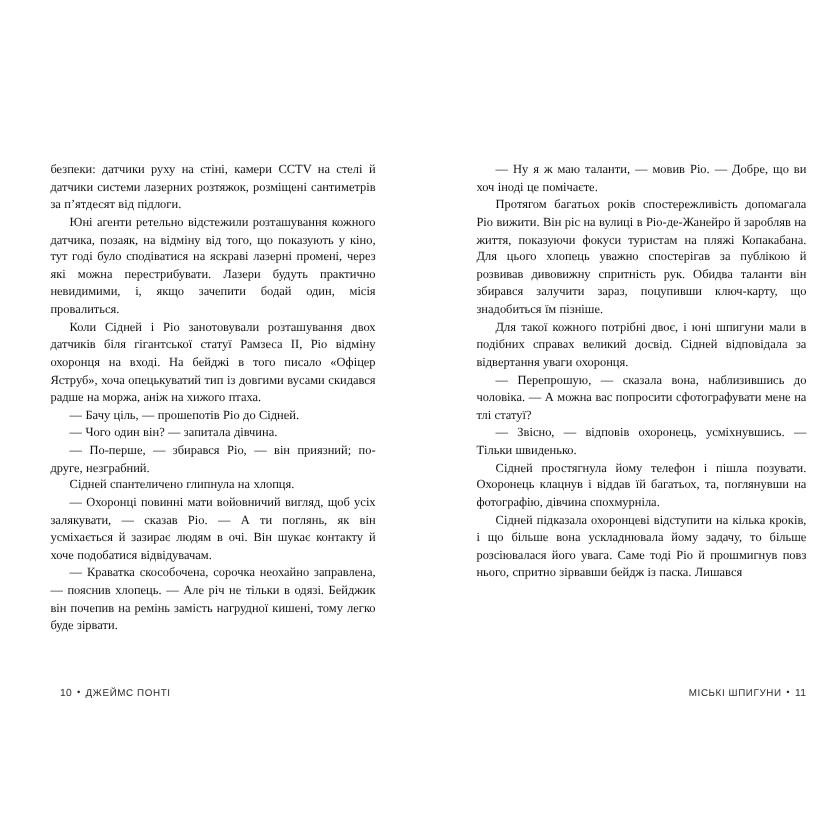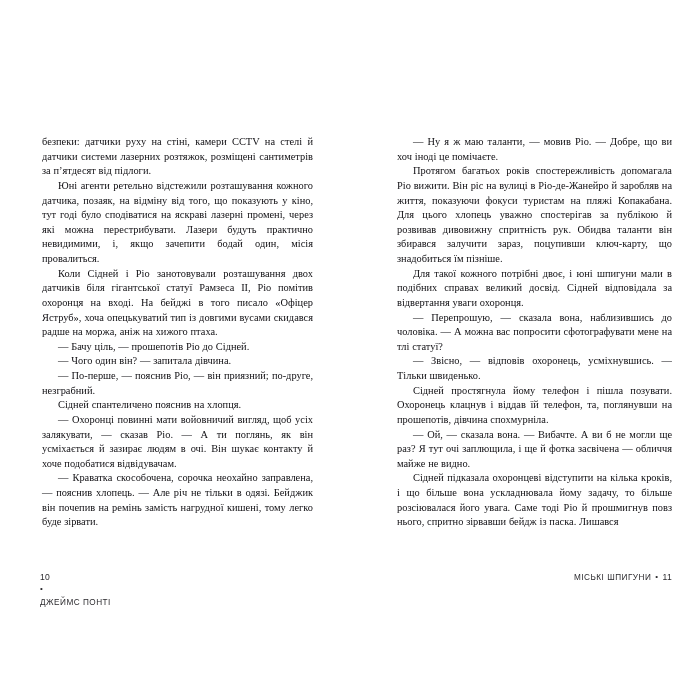--- a/index.html
+++ b/index.html
@@ -70,21 +70,21 @@
     top: 0;
     font-size: 8.2px;
     letter-spacing: 0.055em;
     color: #2b2a2e;
     font-family: "Liberation Sans", "DejaVu Sans", sans-serif;
     white-space: nowrap;
     display: flex;
     align-items: baseline;
     gap: 4px;
   }
-  .footer-left  .footer-inner { left: 40px; flex-direction: column; }
+  .footer-left  .footer-inner { left: 50px; }
   .footer-right .footer-inner { right: 28px; }
 
   .folio {
     font-size: 8.6px;
     letter-spacing: 0.03em;
   }
   .dot {
     font-size: 8px;
     line-height: 1;
     position: relative;
@@ -97,47 +97,46 @@
 </style>
 </head>
 <body>
 
 <div class="spread">
 
   <div class="page page-left">
     <div class="text-col">
       <p class="noindent">безпеки: датчики руху на стіні, камери CCTV на стелі й датчики системи лазерних розтяжок, розміщені сантиметрів за п’ятдесят від підлоги.</p>
       <p>Юні агенти ретельно відстежили розташування кожного датчика, позаяк, на відміну від того, що показують у кіно, тут годі було сподіватися на яскраві лазерні промені, через які можна перестрибувати. Лазери будуть практично невидимими, і, якщо зачепити бодай один, місія провалиться.</p>
-      <p>Коли Сідней і Ріо занотовували розташування двох датчиків біля гігантської статуї Рамзеса II, Ріо помітив охоронця на вході. На бейджі в того писало «Офіцер Яструб», хоча опецькуватий тип із довгими вусами скидався радше на моржа, аніж на хижого птаха.</p>
+      <p>Коли Сідней і Ріо занотовували розташування двох датчиків біля гігантської статуї Рамзеса II, Ріо відміну охоронця на вході. На бейджі в того писало «Офіцер Яструб», хоча опецькуватий тип із довгими вусами скидався радше на моржа, аніж на хижого птаха.</p>
       <p class="dlg">— Бачу ціль, — прошепотів Ріо до Сідней.</p>
       <p class="dlg">— Чого один він? — запитала дівчина.</p>
-      <p class="dlg">— По-перше, — пояснив Ріо, — він приязний; по-друге, незграбний.</p>
-      <p>Сідней спантеличено пояснив на хлопця.</p>
+      <p class="dlg">— По-перше, — збирався Ріо, — він приязний; по-друге, незграбний.</p>
+      <p>Сідней спантеличено глипнула на хлопця.</p>
       <p class="dlg">— Охоронці повинні мати войовничий вигляд, щоб усіх залякувати, — сказав Ріо. — А ти поглянь, як він усміхається й зазирає людям в очі. Він шукає контакту й хоче подобатися відвідувачам.</p>
       <p class="dlg">— Краватка скособочена, сорочка неохайно заправлена, — пояснив хлопець. — Але річ не тільки в одязі. Бейджик він почепив на ремінь замість нагрудної кишені, тому легко буде зірвати.</p>
     </div>
 
     <div class="footer footer-left">
       <div class="footer-inner">
         <span class="folio">10</span>
         <span class="dot">•</span>
         <span class="runhead">ДЖЕЙМС ПОНТІ</span>
       </div>
     </div>
   </div>
 
   <div class="page page-right">
     <div class="text-col">
       <p class="dlg">— Ну я ж маю таланти, — мовив Ріо. — Добре, що ви хоч іноді це помічаєте.</p>
       <p>Протягом багатьох років спостережливість допомагала Ріо вижити. Він ріс на вулиці в Ріо-де-Жанейро й заробляв на життя, показуючи фокуси туристам на пляжі Копакабана. Для цього хлопець уважно спостерігав за публікою й розвивав дивовижну спритність рук. Обидва таланти він збирався залучити зараз, поцупивши ключ-карту, що знадобиться їм пізніше.</p>
       <p>Для такої кожного потрібні двоє, і юні шпигуни мали в подібних справах великий досвід. Сідней відповідала за відвертання уваги охоронця.</p>
       <p class="dlg">— Перепрошую, — сказала вона, наблизившись до чоловіка. — А можна вас попросити сфотографувати мене на тлі статуї?</p>
       <p class="dlg">— Звісно, — відповів охоронець, усміхнувшись. — Тільки швиденько.</p>
-      <p>Сідней простягнула йому телефон і пішла позувати. Охоронець клацнув і віддав їй телефон, та, поглянувши на прошепотів, дівчина спохмурніла.</p>
-      <p class="dlg">— Ой, — сказала вона. — Вибачте. А ви б не могли ще раз? Я тут очі заплющила, і ще й фотка засвічена — обличчя майже не видно.</p>
+      <p>Сідней простягнула йому телефон і пішла позувати. Охоронець клацнув і віддав їй багатьох, та, поглянувши на фотографію, дівчина спохмурніла.</p>
       <p>Сідней підказала охоронцеві відступити на кілька кроків, і що більше вона ускладнювала йому задачу, то більше розсіювалася його увага. Саме тоді Ріо й прошмигнув повз нього, спритно зірвавши бейдж із паска. Лишався</p>
     </div>
 
     <div class="footer footer-right">
       <div class="footer-inner">
         <span class="runhead">МІСЬКІ ШПИГУНИ</span>
         <span class="dot">•</span>
         <span class="folio">11</span>
       </div>
     </div>

